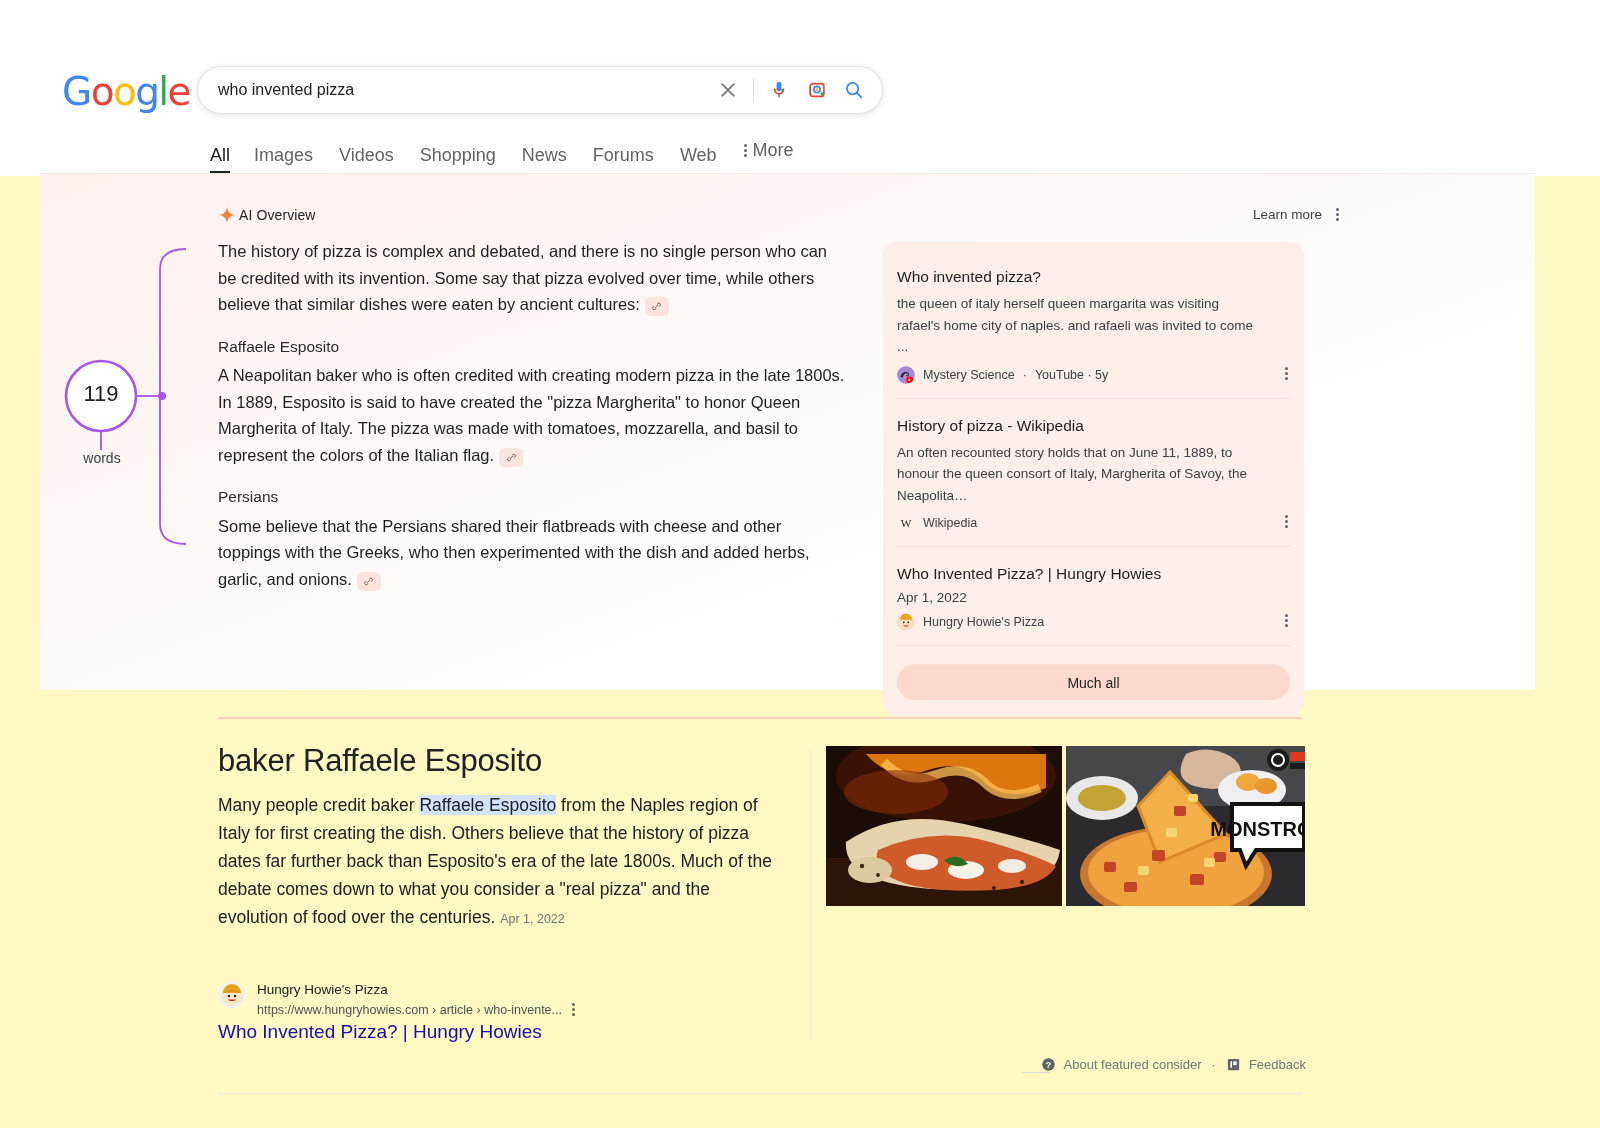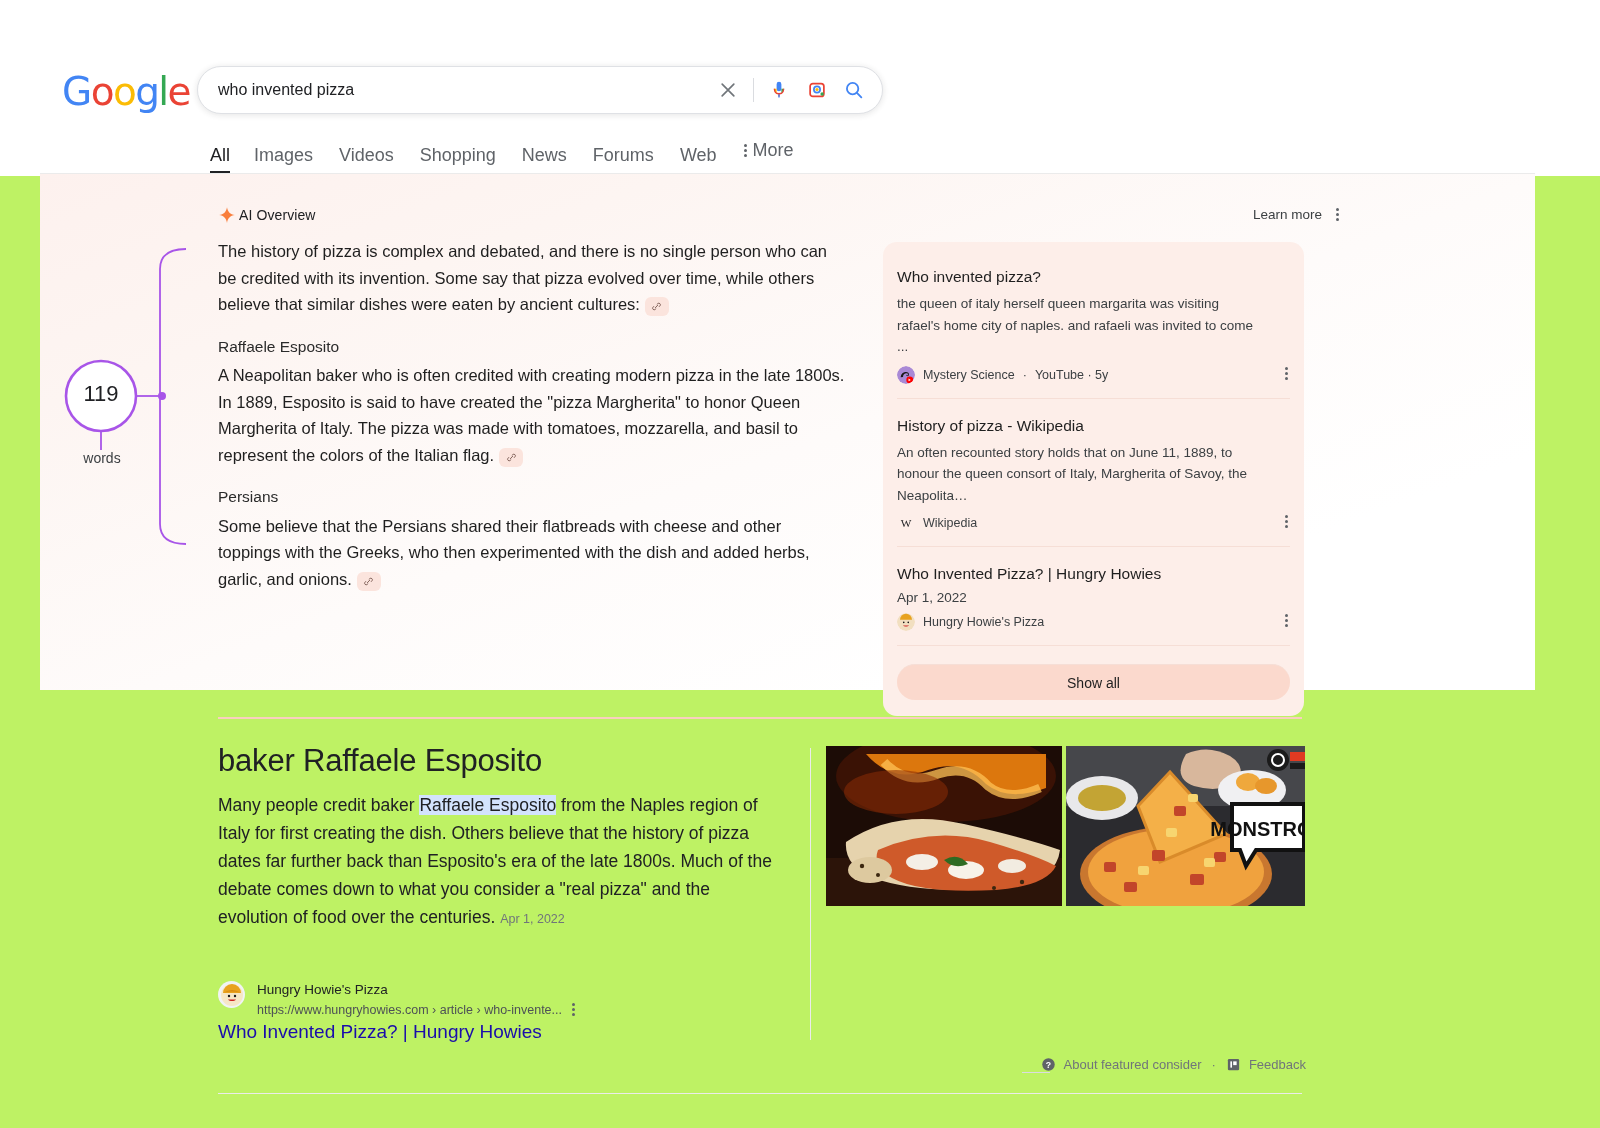--- a/index.html
+++ b/index.html
@@ -5,21 +5,21 @@
   * { box-sizing: border-box; margin: 0; padding: 0; }
   html, body {
     width: 1600px; height: 1128px;
     background: #ffffff;
     font-family: "Liberation Sans", sans-serif;
     overflow: hidden;
   }
   #page {
     position: relative;
     width: 1600px; height: 1128px;
-    background: #bef264;
+    background: #fef9c3;
   }
 
   
   .header {
     position: absolute; left: 0; top: 0; width: 1600px; height: 176px;
     background: #fff;
   }
   .google-logo {
     position: absolute; left: 62px; top: 72px;
     font-size: 39px; line-height: 39px;
@@ -445,21 +445,21 @@
           <span>Hungry Howie's Pizza</span>
         </div>
         <span class="dots-v src-kebab">
             <i></i>
             <i></i>
             <i></i>
           </span>
       </div>
 
       <div class="show-all-wrap">
-        <div class="show-all">Show all</div>
+        <div class="show-all">Much all</div>
       </div>
     </div>
   </div>
 
   <div class="peach-rule"></div>
 
   <div class="fs-title">baker Raffaele Esposito</div>
 
   <div class="fs-body">
     <span>Many people credit baker </span><span class="hl">Raffaele Esposito</span><span> from the Naples region of Italy for first creating the dish. Others believe that the history of pizza dates far further back than Esposito's era of the late 1800s. Much of the debate comes down to what you consider a "real pizza" and the evolution of food over the centuries.</span>

